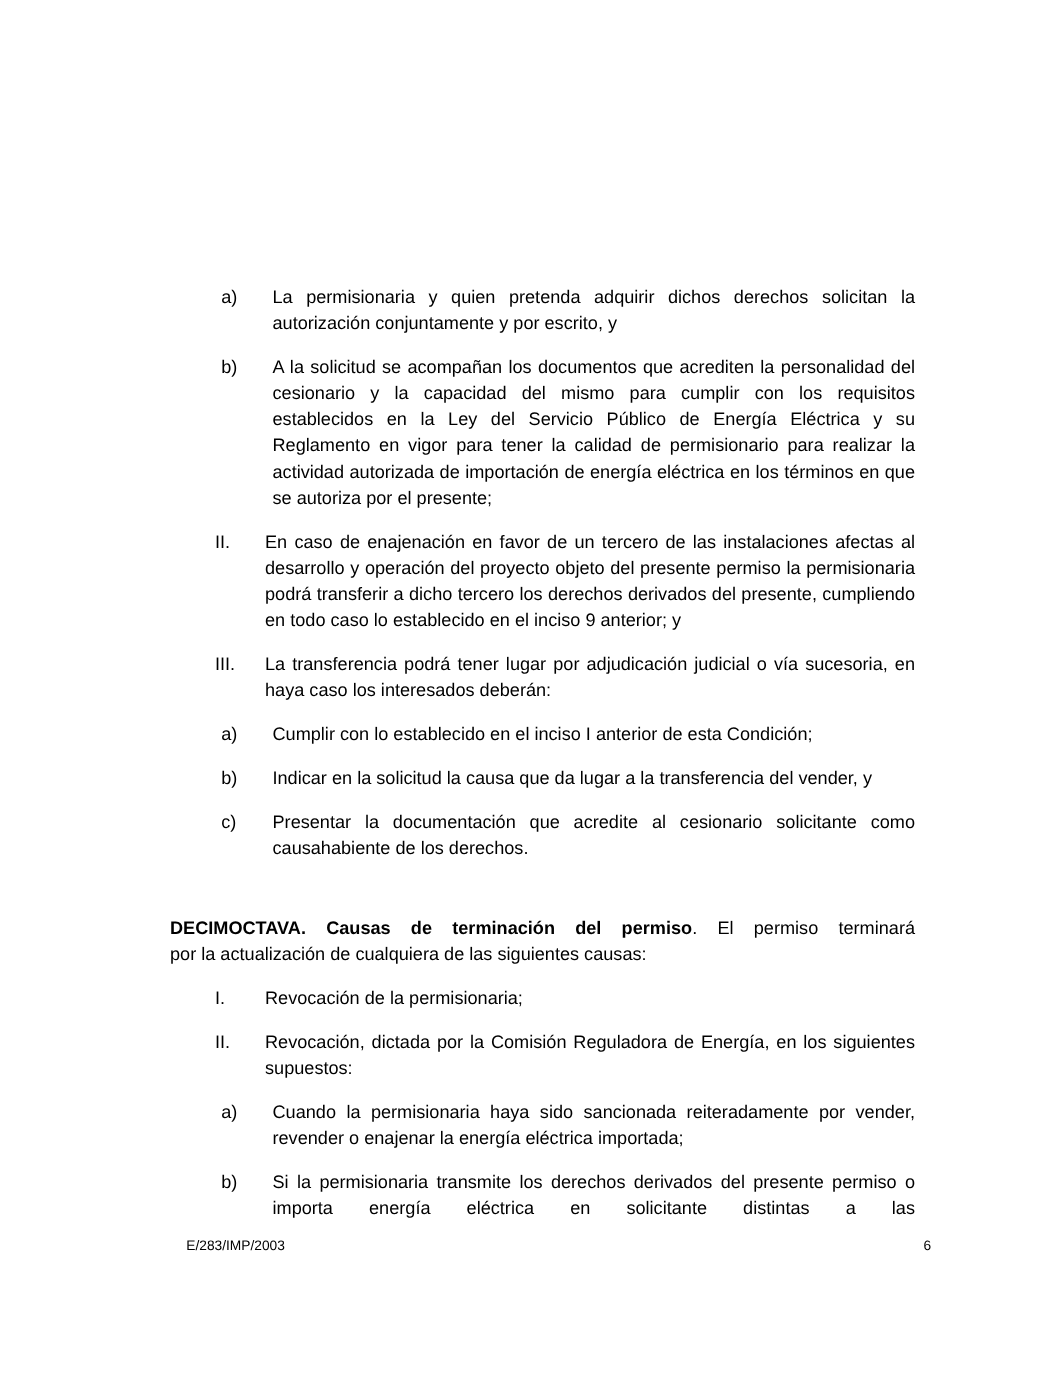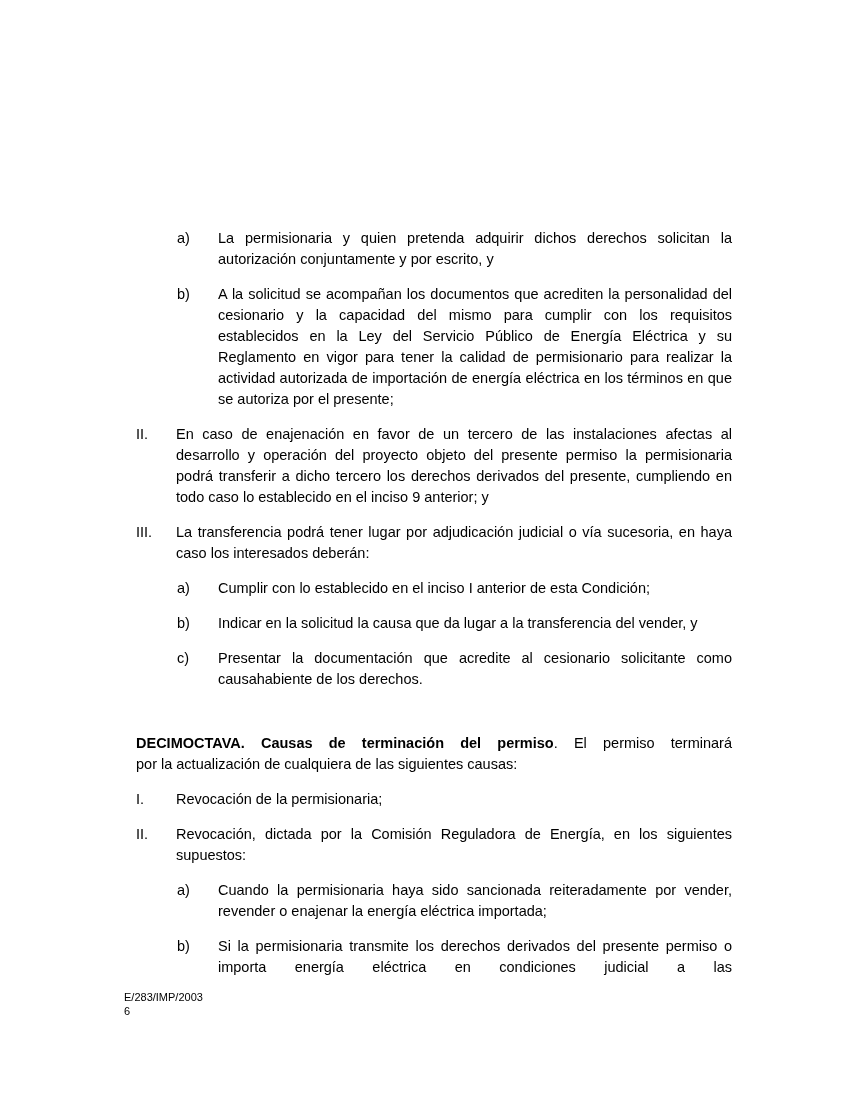--- a/index.html
+++ b/index.html
@@ -22,41 +22,40 @@
     left: 136px;
     top: 228px;
     width: 596px;
     font-size: 14.5px;
     line-height: 21px;
     display: flex;
     flex-direction: column;
     row-gap: 14px;
   }
   .item { display: flex; }
-  .item.lvl1 .label { flex: 0 0 40px; }
+  .item.lvl1 .label { flex: 0 0 40px; margin-left: 36px; }
   .item.lvl2 { margin-left: 41px; }
   .item.lvl2 .label { flex: 0 0 41px; }
   .item .text { flex: 1; text-align: justify; }
   .item .text.justify-all { text-align-last: justify; }
   .heading { margin-top: 29px; }
   .heading .line1 {
     text-align: justify;
     text-align-last: justify;
   }
   .heading .line1 strong { font-weight: bold; }
   .footer {
     position: absolute;
-    left: 124px;
+    left: 149px;
     top: 990px;
     width: 596px;
     font-size: 11px;
     line-height: 14px;
     display: flex;
     justify-content: space-between;
-    flex-direction: column;
   }
 </style>
 </head>
 <body>
 
 <div class="page">
   <div class="content">
 
     <div class="item lvl2">
       <span class="label">a)</span>
@@ -110,21 +109,21 @@
       <div class="text">Revocación, dictada por la Comisión Reguladora de Energía, en los siguientes supuestos:</div>
     </div>
 
     <div class="item lvl2">
       <span class="label">a)</span>
       <div class="text">Cuando la permisionaria haya sido sancionada reiteradamente por vender, revender o enajenar la energía eléctrica importada;</div>
     </div>
 
     <div class="item lvl2">
       <span class="label">b)</span>
-      <div class="text justify-all">Si la permisionaria transmite los derechos derivados del presente permiso o importa energía eléctrica en condiciones judicial a las</div>
+      <div class="text justify-all">Si la permisionaria transmite los derechos derivados del presente permiso o importa energía eléctrica en solicitante distintas a las</div>
     </div>
 
   </div>
 
   <div class="footer">
     <span>E/283/IMP/2003</span>
     <span>6</span>
   </div>
 </div>
 

